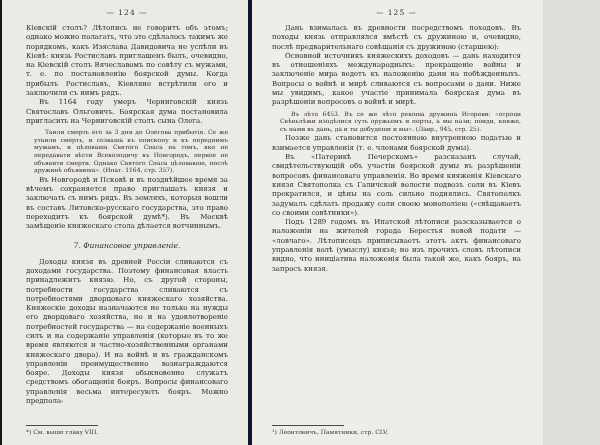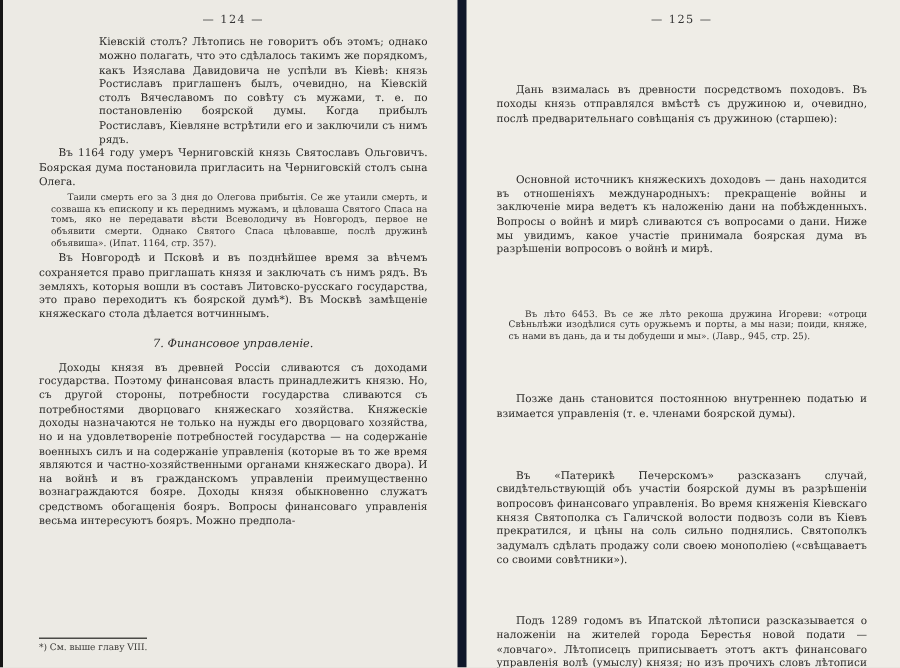--- a/index.html
+++ b/index.html
@@ -10,47 +10,46 @@
     color:#2b2a28;
   }
   .book{display:flex;width:600px;height:445px;}
   .page{
     box-sizing:border-box;
     height:445px;
     display:flex;flex-direction:column;
     background:#edebe5;
   }
   .page.left{
-    width:305px;
+    width:248px;
     border-left:2px solid #161616;
     padding:8px 20px 10px 24px;
     background:#eceae4;
   }
   .page.right{
     width:295px;
-    border-left:6px solid #0f172a;
+    border-left:4px solid #0f172a;
     padding:8px 22px 10px 20px;
     background:#efede7;
-    gap:32px;
   }
   .page-number{
     text-align:center;
     font-size:7.5px;
     letter-spacing:1px;
     margin-bottom:7px;
     color:#333;
   }
   .para{
     margin:0;
     font-size:7px;
     line-height:9.3px;
     text-align:justify;
     text-indent:13px;
   }
-  .para.noindent{text-indent:0;margin-left:40px;}
+  .para.noindent{text-indent:0;}
   .petit{
     margin:2px 0 2px 8px;
     font-size:6px;
     line-height:7.6px;
     text-align:justify;
     text-indent:11px;
     color:#343230;
   }
   .section-heading{
     margin:9px 0 8px 0;

